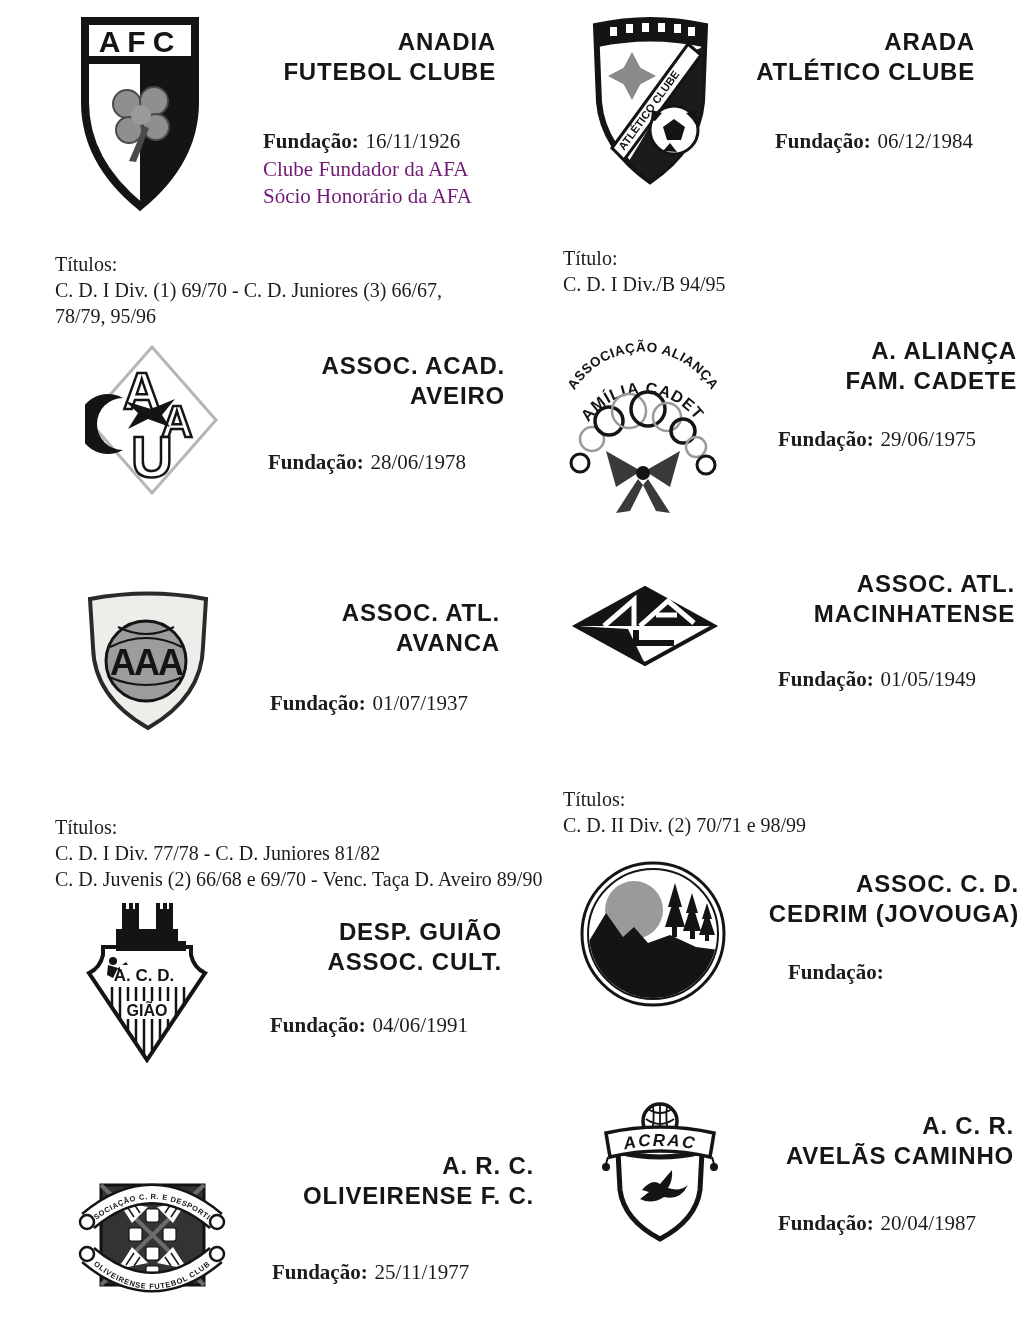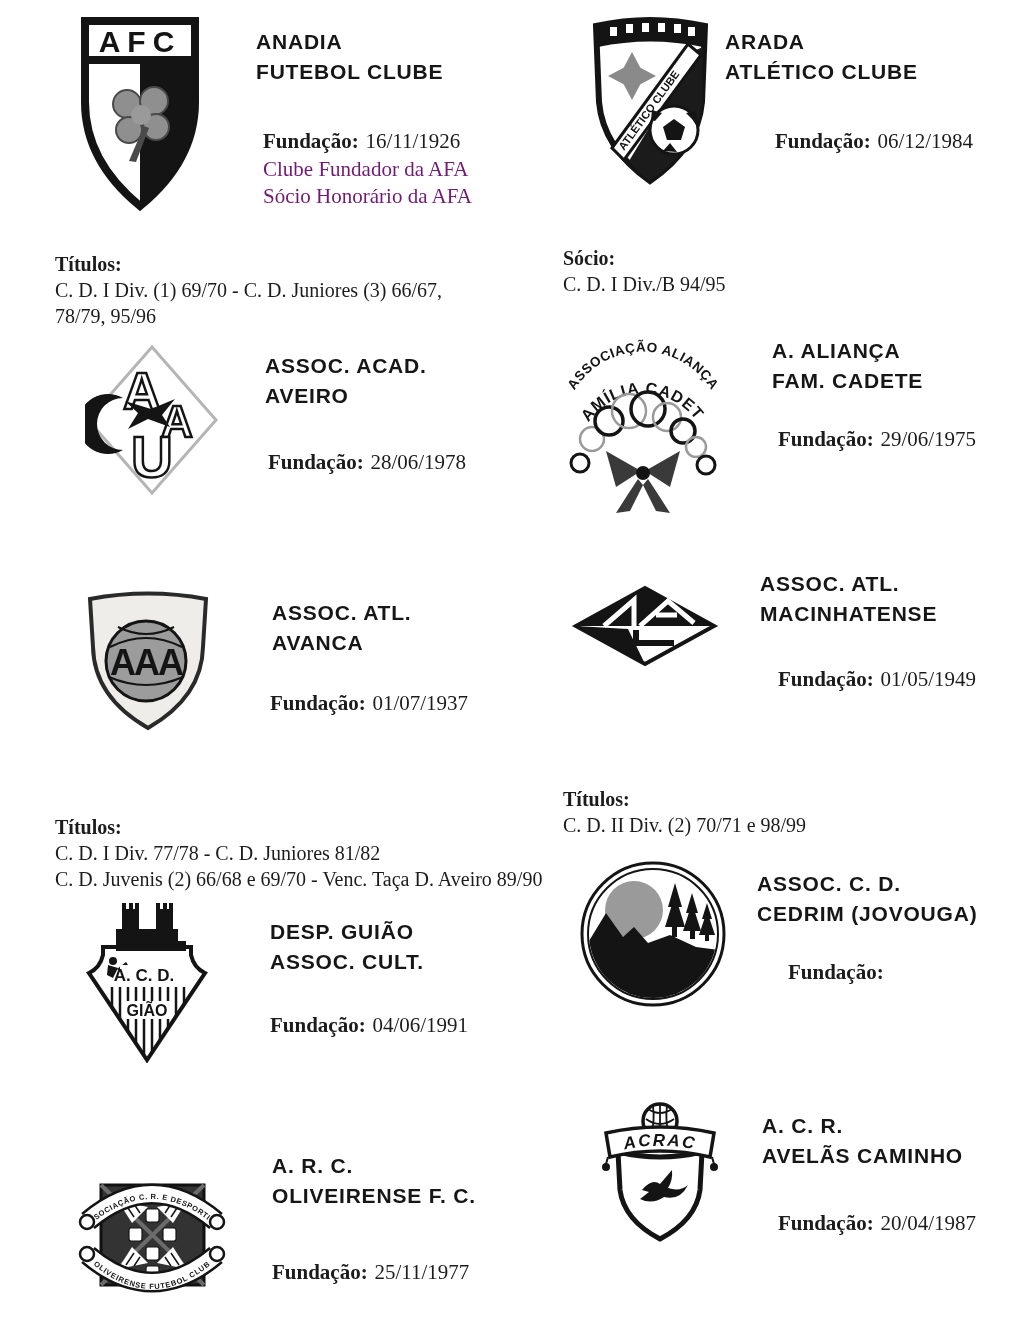--- a/index.html
+++ b/index.html
@@ -1,26 +1,26 @@
 <!DOCTYPE html>
 <html><head>
 <meta charset="utf-8">
 <style>
   html,body{margin:0;padding:0;background:#e8e8e8;}
   #page{position:relative;width:1024px;height:1328px;background:#ffffff;overflow:hidden;
         font-family:"Liberation Serif",serif;color:#141414;}
-  .club-name{position:absolute;text-align:left;
+  .club-name{position:absolute;text-align:right;
     font-family:"Liberation Sans",sans-serif;font-weight:bold;
-    font-size:21px;line-height:30px;letter-spacing:0.8px;color:#161616;}
+    font-size:24px;line-height:30px;letter-spacing:0.8px;color:#161616;}
   .fund{position:absolute;font-size:21px;white-space:nowrap;color:#1c1c1c;}
   .fund .lbl{font-weight:bold;}
   .fund .val{margin-left:0.32em;}
   .extra{position:absolute;font-size:21px;white-space:nowrap;color:#701a75;}
   .titles{position:absolute;font-size:20px;line-height:26px;white-space:nowrap;color:#1c1c1c;}
-  .titles .tlbl{font-weight:bold;}
+  .titles .tlbl{font-weight:normal;}
   svg.crest{position:absolute;}
   svg text{font-family:"Liberation Sans",sans-serif;}
 </style>
 </head>
 <body>
 
 <div id="page">
 
   <section>
     <svg class="crest" style="left:76px;top:14px;width:128px;height:198px" viewBox="0 0 128 198">
@@ -84,21 +84,21 @@
       </g>
     </svg>
     <div class="club-name" style="left:725px;top:27px;width:250px">
       <div>ARADA</div>
       <div>ATLÉTICO CLUBE</div>
     </div>
     <div class="fund" style="left:775px;top:129px">
       <span class="lbl">Fundação:</span><span class="val">06/12/1984</span>
     </div>
     <div class="titles" style="left:563px;top:245px">
-      <div class="tlbl">Sócio:</div>
+      <div class="tlbl">Título:</div>
       <div>C. D. I Div./B 94/95</div>
     </div>
   </section>
 
   <section>
     <svg class="crest" style="left:85px;top:343px;width:135px;height:154px" viewBox="0 0 135 154">
       <polygon points="67,4 131,77 67,150 3,77" fill="#ffffff" stroke="#b5b5b5" stroke-width="3"></polygon>
       <g font-weight="bold" fill="#ffffff" stroke="#141414">
         <text x="38" y="66" font-size="52" stroke-width="2.5">A</text>
         <text x="76" y="94" font-size="44" stroke-width="2.5">A</text>

